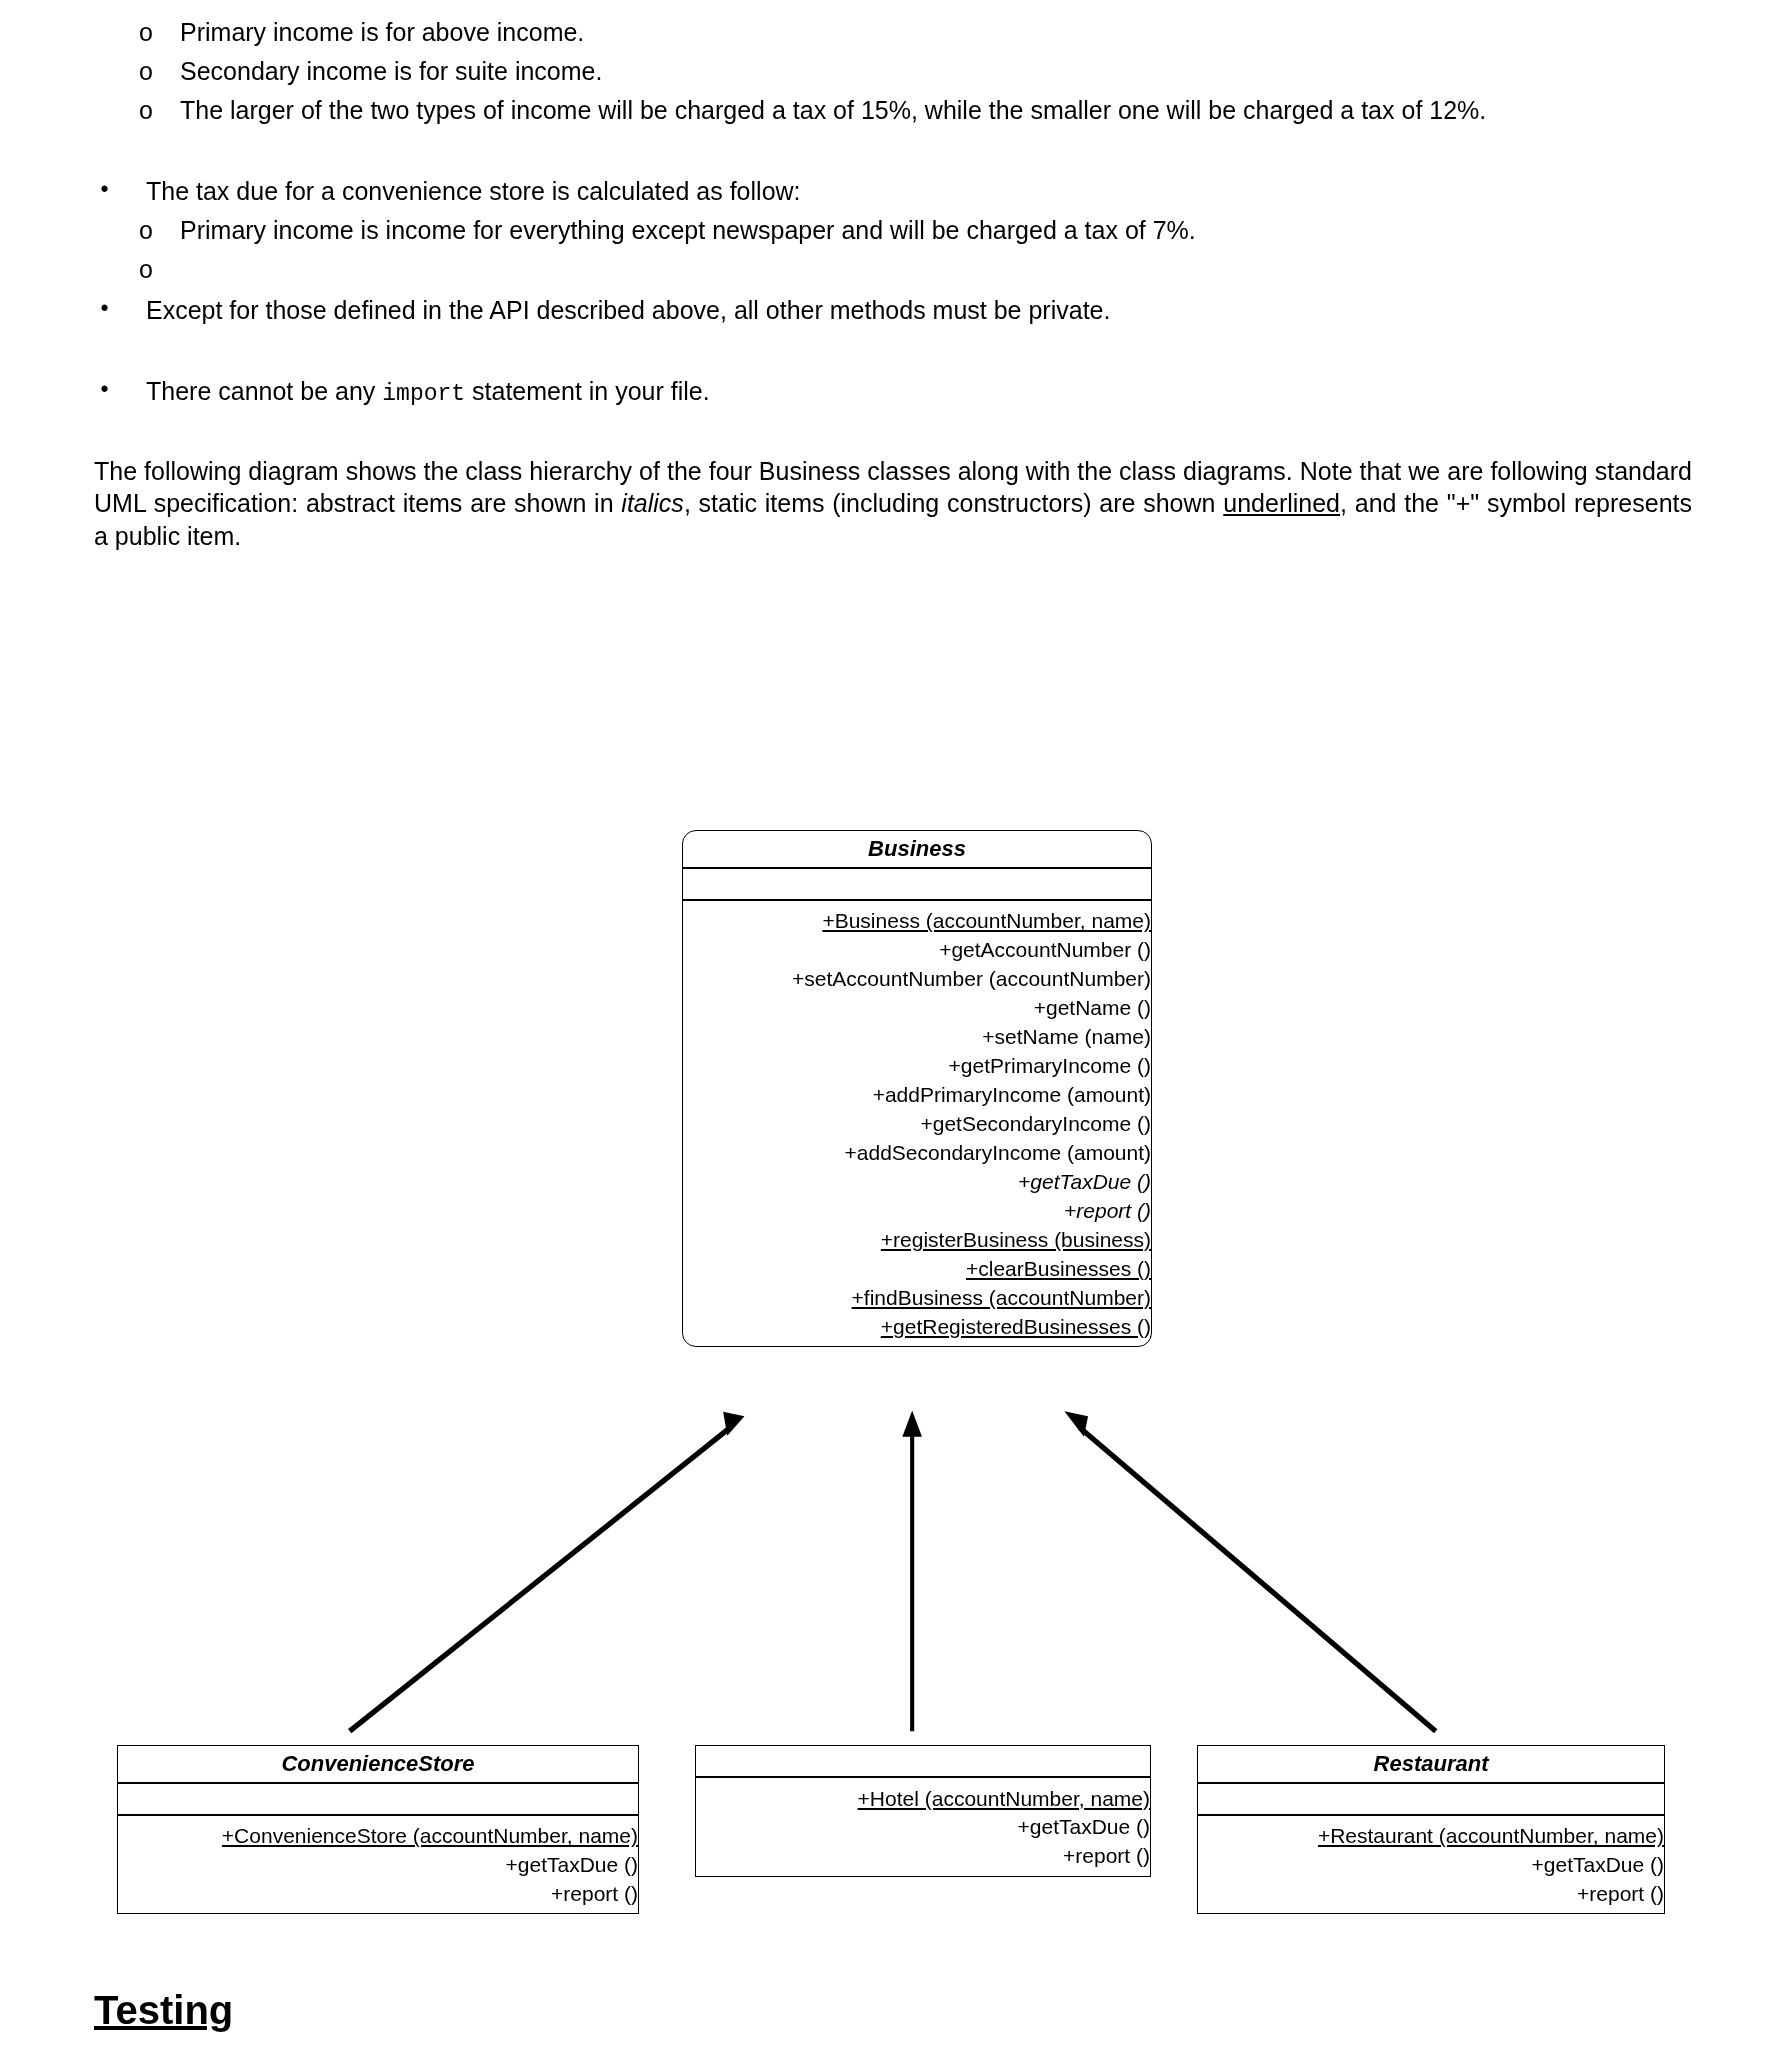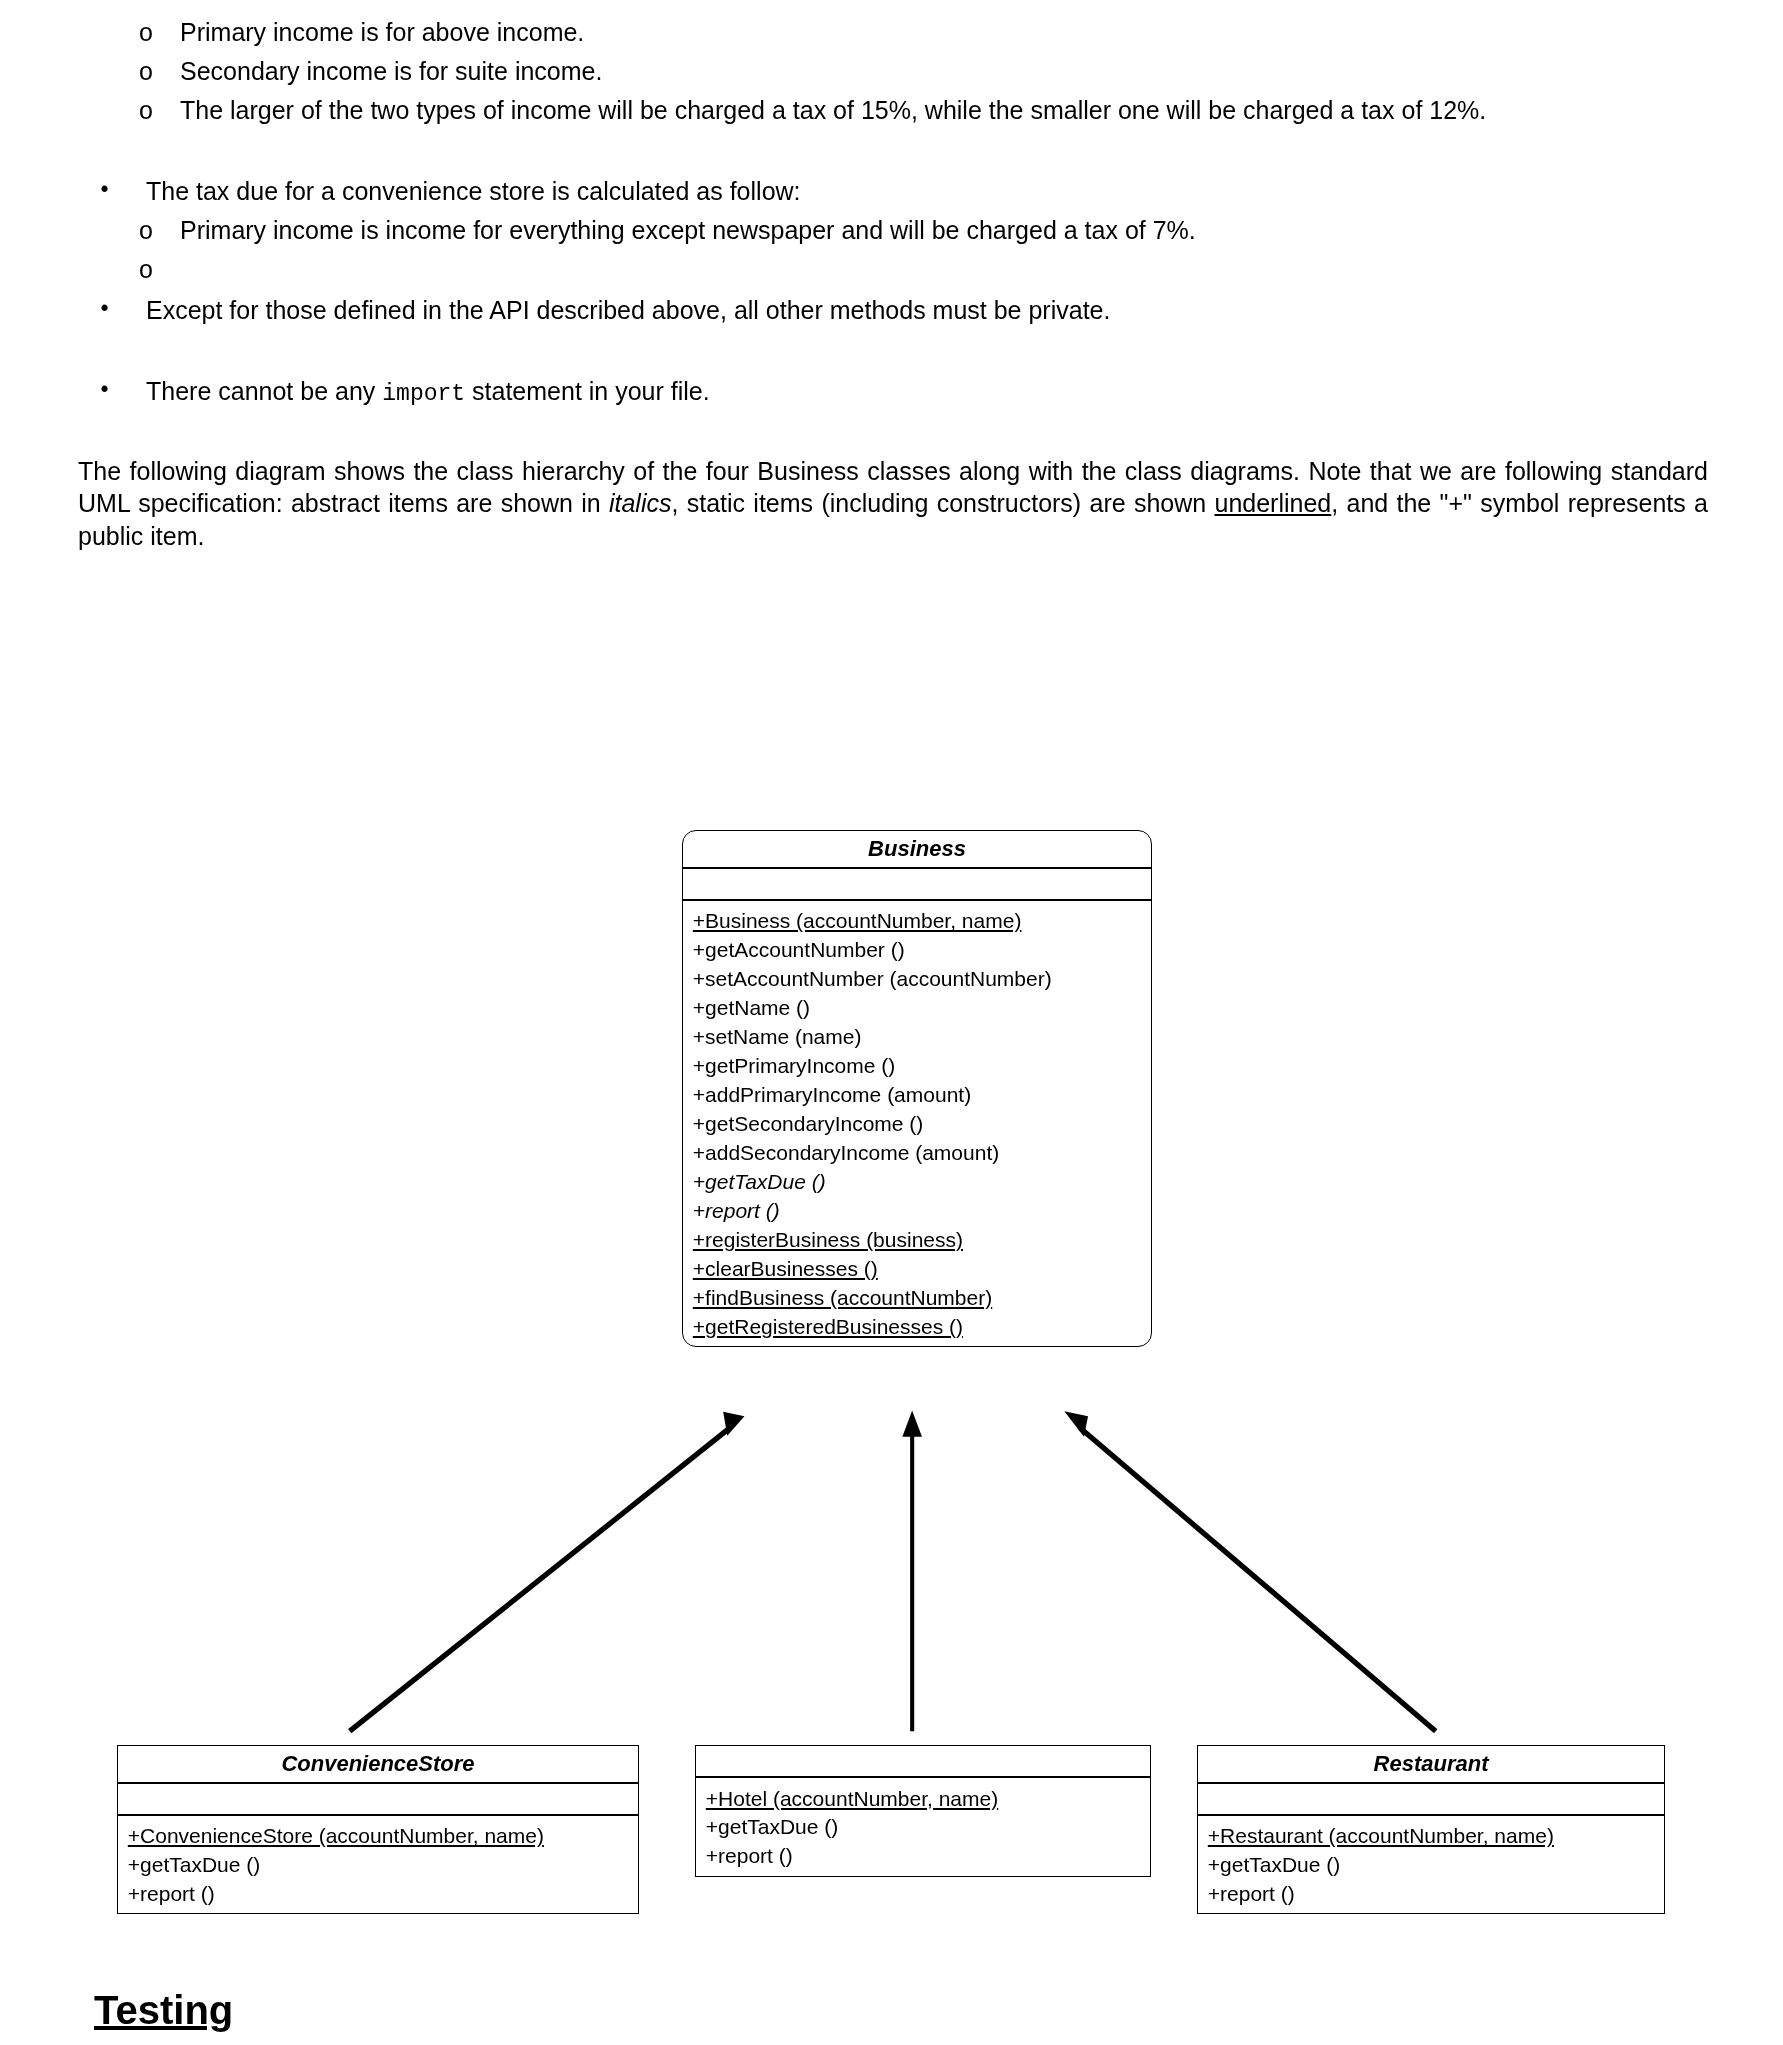--- a/index.html
+++ b/index.html
@@ -72,21 +72,21 @@
     line-height: 1.30;
   }
   .mono {
     font-family: "Liberation Mono", "DejaVu Sans Mono", monospace;
     font-size: 23px;
   }
   .para {
     font-size: 25px;
     line-height: 1.30;
     text-align: justify;
-    margin: 0;
+    margin: 16px;
   }
   .it { font-style: italic; }
   .ul { text-decoration: underline; }
 
   h2.heading {
     font-size: 40px;
     font-weight: bold;
     margin: 16px;
     line-height: 1.2;
     text-decoration: underline;
@@ -120,20 +120,21 @@
     padding: 6.5px 0 7.4px 0;
   }
   .cb-attrs {
     box-sizing: border-box;
     border-bottom: 2.5px solid #000;
     height: 32px;
   }
   .cb-ops {
     box-sizing: border-box;
     padding: 6.5px 0 4.1px 0;
+    text-align: right;
   }
   .op {
     font-size: 21px;
     line-height: 1.38;
     white-space: nowrap;
     padding-left: 9.8px;
   }
   .op .u { text-decoration: underline; }
   .op .i { font-style: italic; }
 

